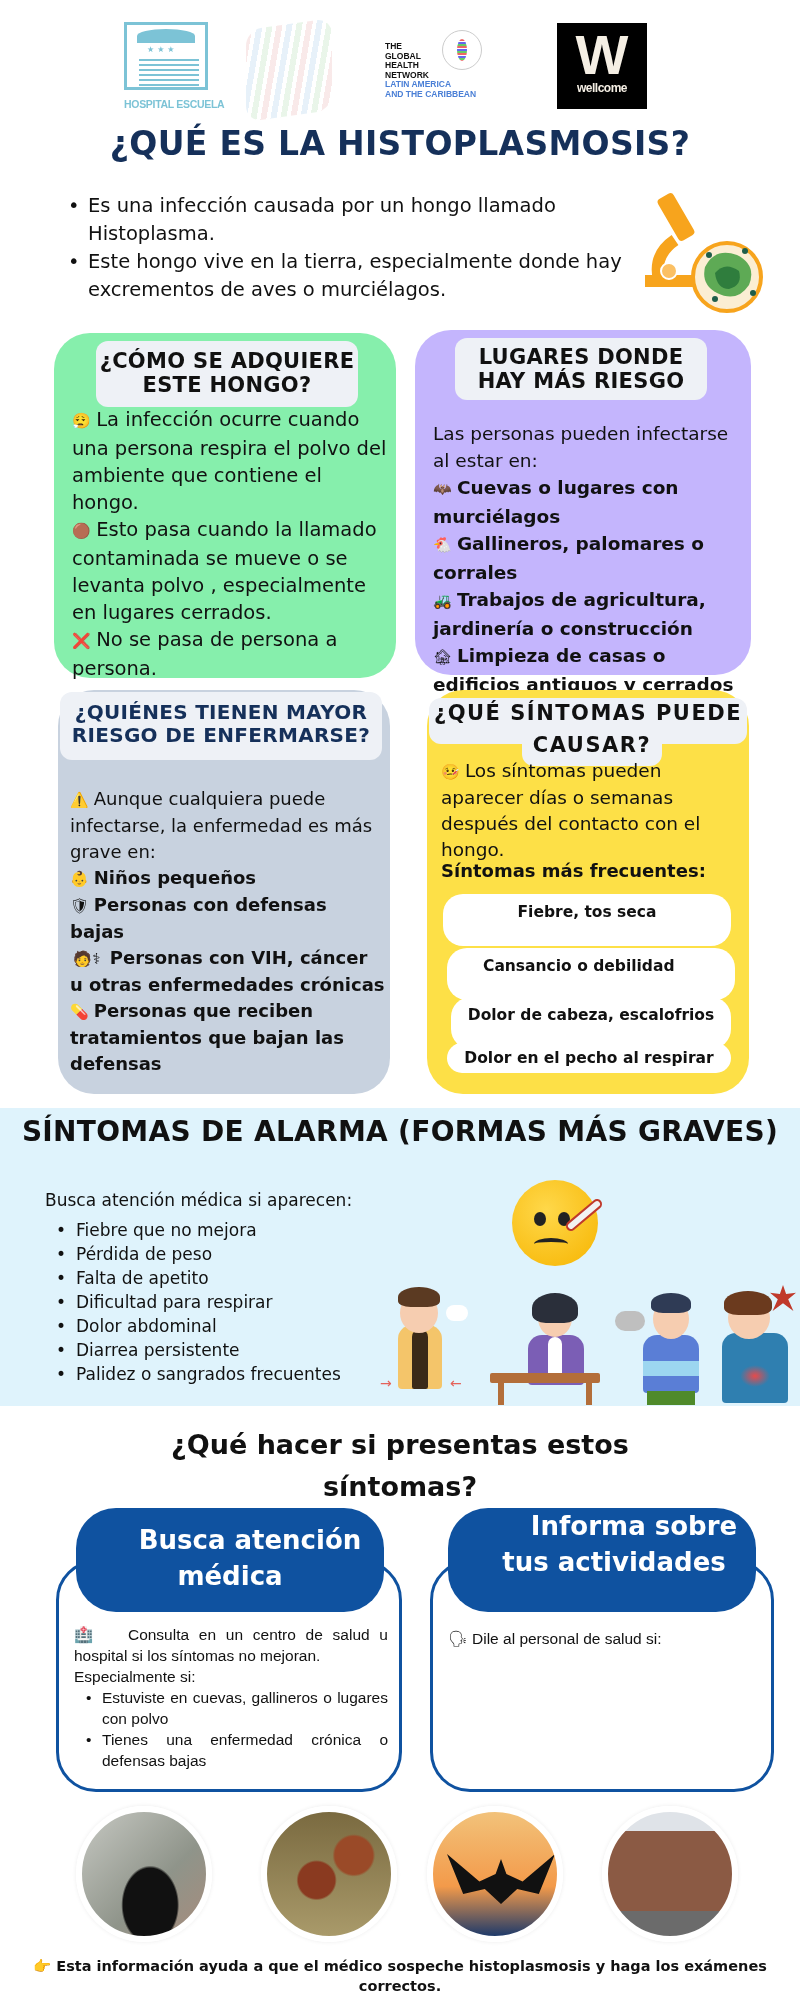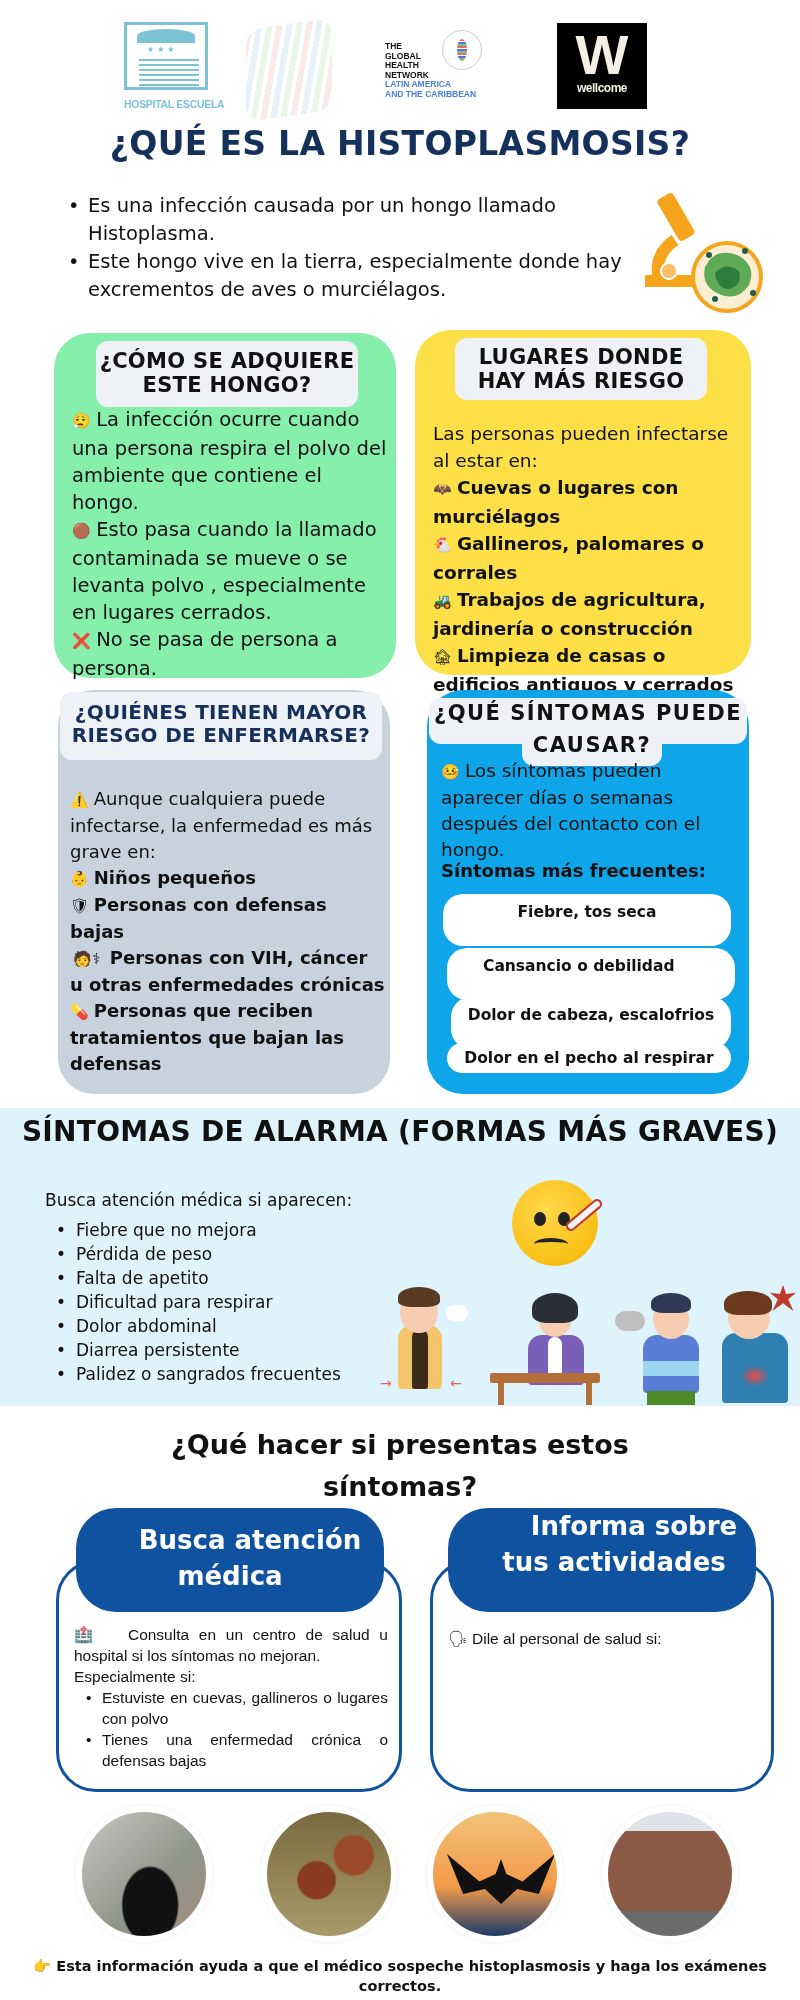--- a/index.html
+++ b/index.html
@@ -47,29 +47,29 @@
   .card .hdr { position: absolute; background: #eef1f6; border-radius: 12px; text-align: center;
      font-weight: bold; line-height: 24px; letter-spacing: 0.3px; }
   .card .body { position: absolute; font-size: 19.5px; line-height: 27px; color: #111; }
   .card .body b { font-weight: bold; }
   .em { display: inline-block; width: 18px; text-align: center; font-size: 15px; }
 
   .c1 { left: 54px; top: 333px; width: 342px; height: 345px; background: #86efac; }
   .c1 .hdr { left: 42px; top: 8px; width: 262px; height: 66px; font-size: 21px; color: #111; padding-top: 8px; }
   .c1 .body { left: 18px; top: 73px; width: 320px; }
 
-  .c2 { left: 415px; top: 330px; width: 336px; height: 345px; background: #fde047; }
+  .c2 { left: 415px; top: 330px; width: 336px; height: 345px; background: #c4b5fd; }
   .c2 .hdr { left: 40px; top: 8px; width: 252px; height: 62px; font-size: 21px; color: #111; padding-top: 7px; }
   .c2 .body { left: 18px; top: 90px; width: 316px; font-size: 18.5px; }
 
   .c3 { left: 58px; top: 690px; width: 332px; height: 404px; background: #c8d2df; }
   .c3 .hdr { left: 2px; top: 2px; width: 322px; height: 68px; font-size: 20px; color: #15305a; padding-top: 9px; line-height: 23px; }
   .c3 .body { left: 12px; top: 96px; width: 316px; font-size: 18px; line-height: 26px; }
 
-  .c4 { left: 427px; top: 690px; width: 322px; height: 404px; background: #0ea5e9; }
+  .c4 { left: 427px; top: 690px; width: 322px; height: 404px; background: #fde047; }
   .c4 .hdr { left: 2px; top: 8px; width: 318px; height: 46px; font-size: 21px; color: #111; padding-top: 3px; letter-spacing: 1.5px; }
   .c4 .hdr2 { position: absolute; left: 95px; top: 40px; width: 140px; height: 36px; background: #eef1f6; border-radius: 0 0 12px 12px;
      font-weight: bold; font-size: 21px; text-align: center; letter-spacing: 1.5px; line-height: 30px; }
   .c4 .body { left: 14px; top: 68px; width: 300px; font-size: 18.5px; line-height: 26px; }
   .c4 .freq-label { position: absolute; left: 14px; top: 170px; font-weight: bold; font-size: 18px; }
   .pill { position: absolute; background: #fff; border-radius: 20px; text-align: center; font-weight: bold; font-size: 15.5px; line-height: 36px; height: 52px; color: #111; }
 
   
   .alarm { left: 0; top: 1108px; width: 800px; height: 298px; background: #dff3fc; }
   .alarm-title { position: absolute; left: 0; width: 800px; top: 8px; text-align: center; font-weight: bold; font-size: 28px; line-height: 32px; color: #111; letter-spacing: 0.3px; }

